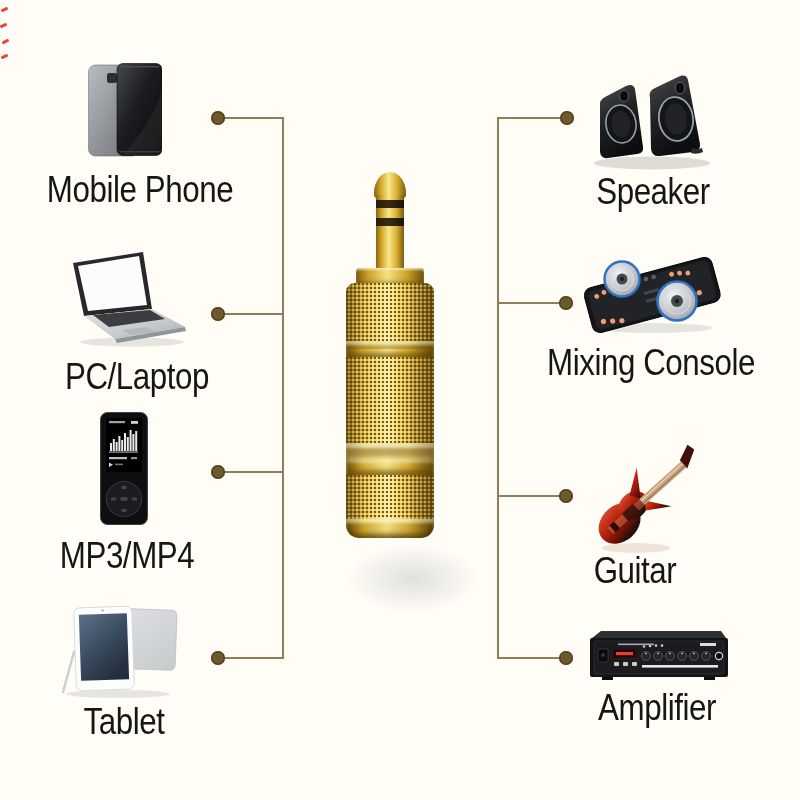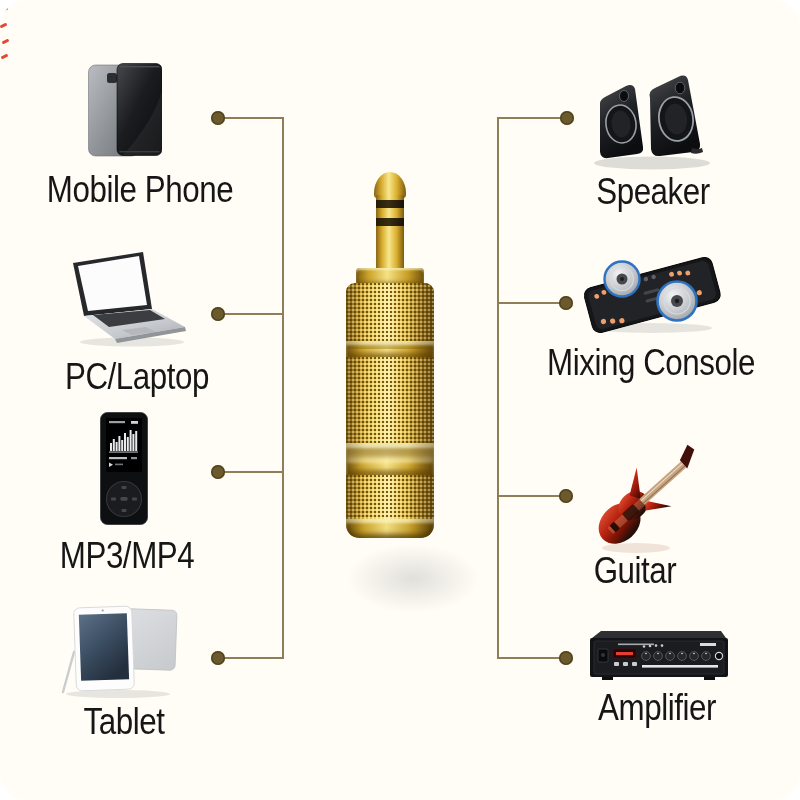--- a/index.html
+++ b/index.html
@@ -1,21 +1,20 @@
 <!DOCTYPE html>
 <html style="--bg: #fffdf6; --line-color: #8f7e58; --node-color: #6b5a2e;"><head>
 <meta charset="utf-8">
 <title>Audio Adapter Compatibility Diagram</title>
 <style>
   html,body{margin:0;padding:0;}
   body{font-family:"Liberation Sans", sans-serif;}
   .stage{
     position:relative;width:800px;height:800px;overflow:hidden;
     background:var(--bg,#fffdf6);
-    border-radius:27px;
   }
   
   .hline,.vline{position:absolute;background:var(--line-color,#8f7e58);}
   .hline{height:2px;}
   .vline{width:2px;}
   .node{
     position:absolute;width:14px;height:14px;border-radius:50%;
     background:var(--node-color,#6b5a2e);
     box-shadow:inset 0 0 0 1.5px rgba(60,45,10,.55);
   }

